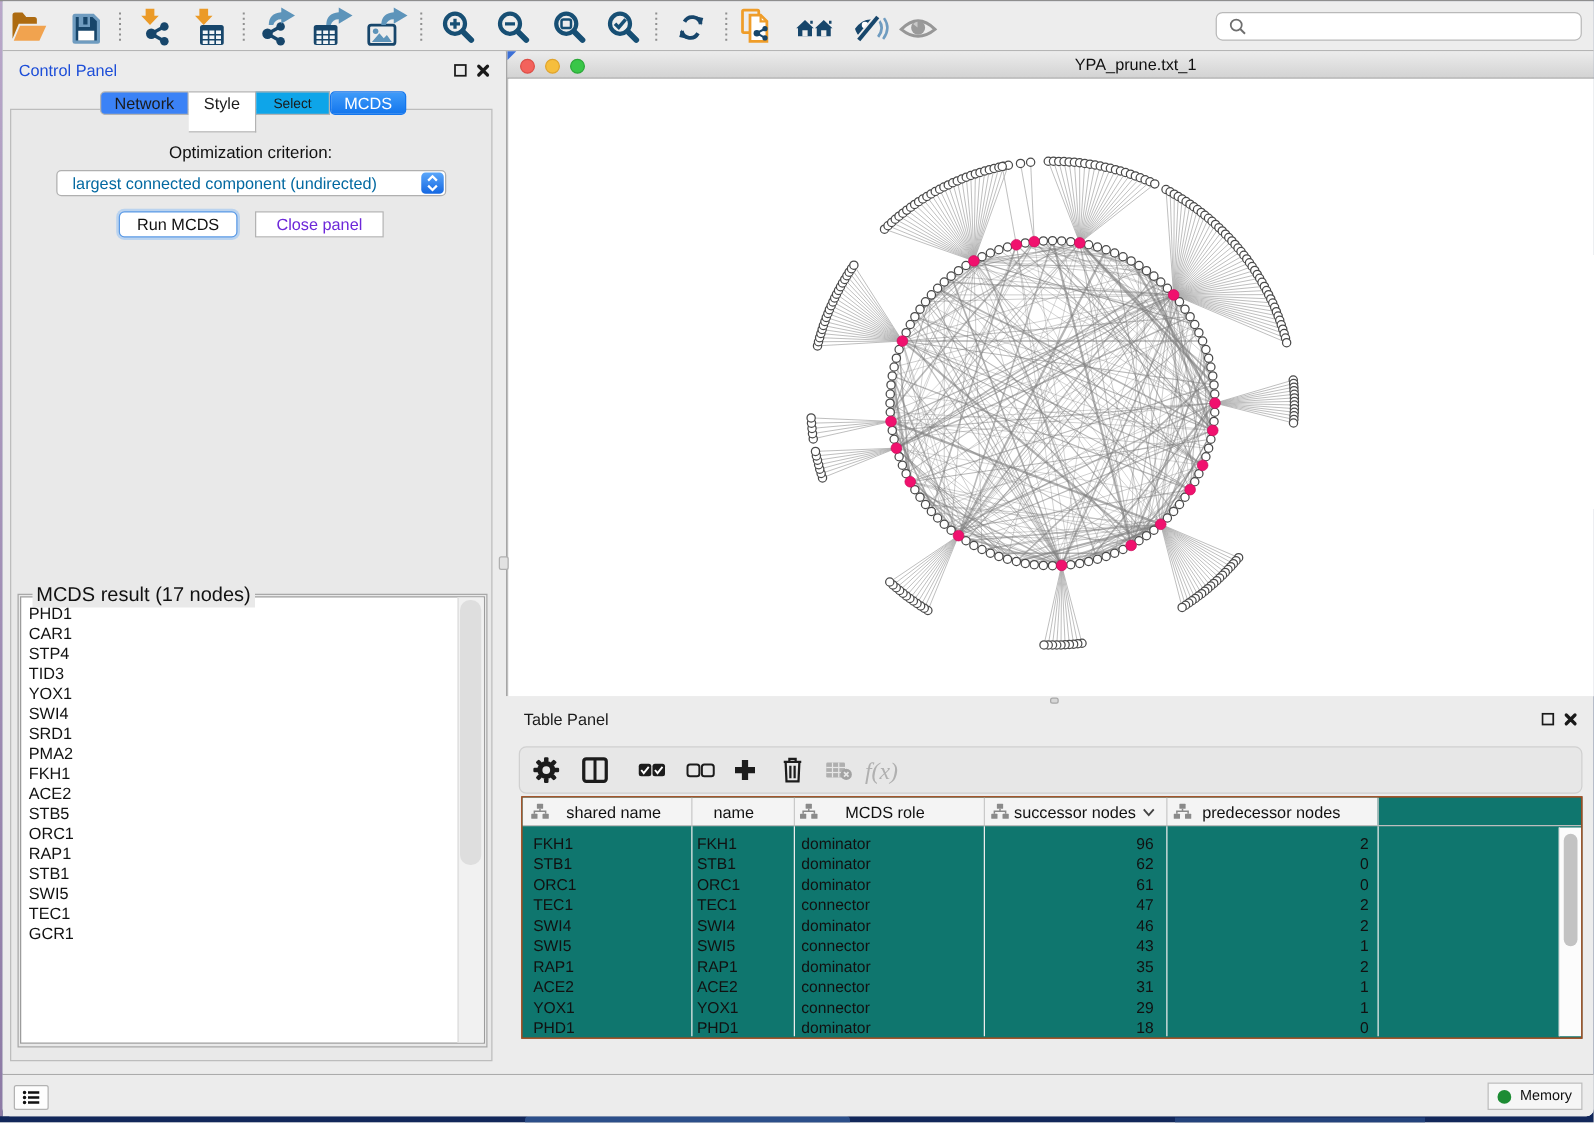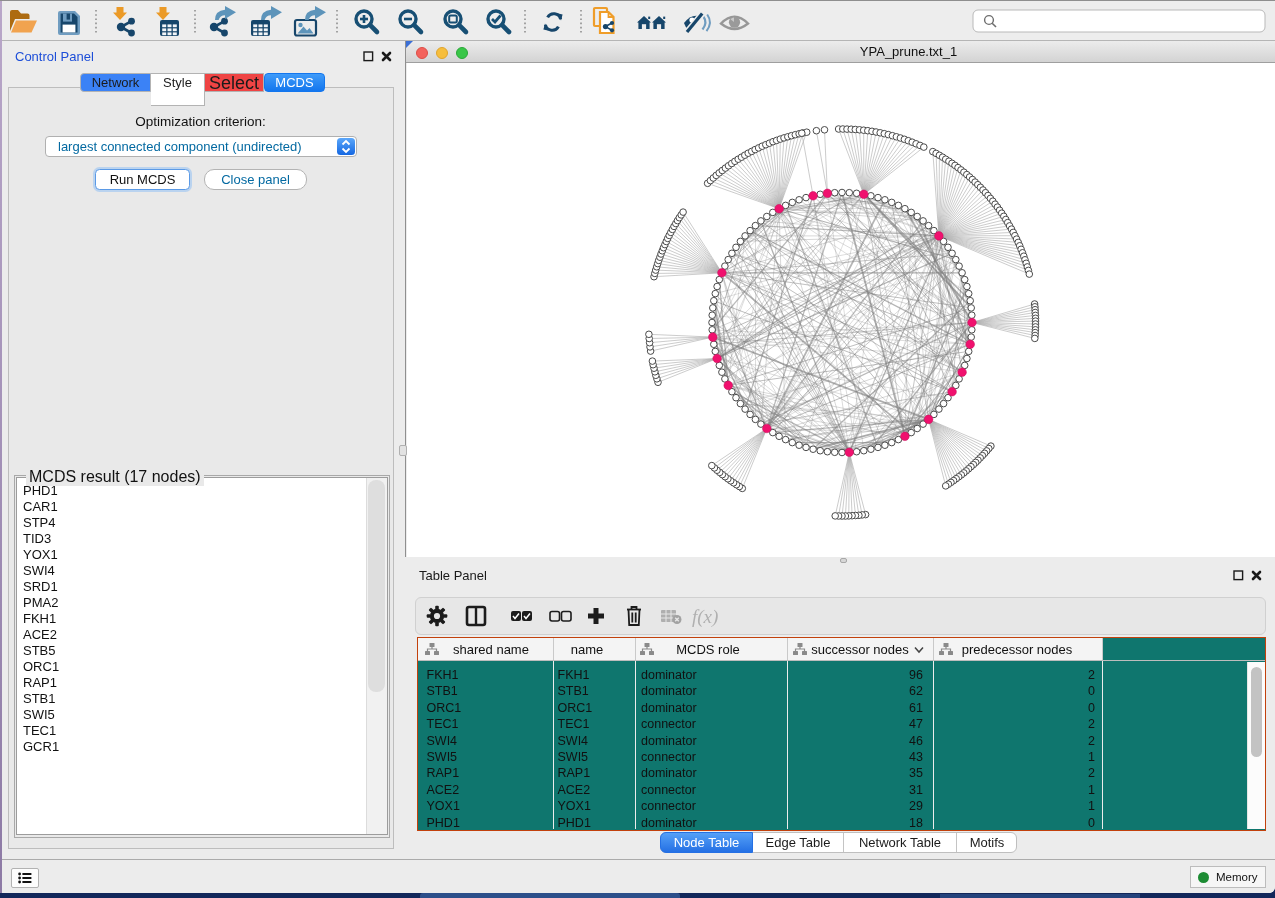--- a/index.html
+++ b/index.html
@@ -181,35 +181,35 @@
 <div class="abs" id="controlpanel" style="left:2px;top:41px;width:402px;height:818px;background:#ececec;z-index:5">
   <div class="abs" style="left:13px;top:8px;font-size:13px;color:#1d4ed8">Control Panel</div>
 <svg class="abs" style="left:361px;top:10px" width="32" height="12" viewBox="0 0 32 12">
 <rect x="1" y="1" width="8.6" height="8.6" fill="none" stroke="#1a1a1a" stroke-width="1.4"></rect>
 <path d="M20 2 L27 9 M27 2 L20 9" stroke="#1a1a1a" stroke-width="2.6" stroke-linecap="round"></path>
 </svg>
 <div class="abs" style="left:6px;top:46px;width:386px;height:762px;background:#e9e9e9;border:1px solid #bdbdbd"></div>
 
 <div class="abs" style="left:78px;top:32px;width:71px;height:19px;background:#3b82f6;border:1px solid #b3b3b3;border-radius:4px 0 0 4px;font-size:13px;text-align:center;line-height:18px;color:#1b1b1b">Network</div>
 <div class="abs" style="left:149px;top:32px;width:54px;height:33px;background:#fff;border:1px solid #b3b3b3;border-left:none;font-size:13px;text-align:center;line-height:18px;color:#1b1b1b">Style</div>
-<div class="abs" style="left:203px;top:32px;width:59px;height:19px;background:#ef4444;border:1px solid #b3b3b3;border-left:none;font-size:18px;text-align:center;line-height:18px;color:#1b1b1b">Select</div>
+<div class="abs" style="left:203px;top:32px;width:59px;height:19px;background:#0ea5e9;border:1px solid #b3b3b3;border-left:none;font-size:11px;text-align:center;line-height:18px;color:#1b1b1b">Select</div>
 <div class="abs" style="left:262px;top:32px;width:61px;height:19px;background:linear-gradient(180deg,#3f9bf9,#1376ee);border:1px solid #1376ee;border-radius:4px;font-size:13px;text-align:center;line-height:18px;color:#fff">MCDS</div>
 
 <div class="abs" style="left:0;top:73px;width:397px;text-align:center;font-size:13.5px;color:#111">Optimization criterion:</div>
 <div class="abs" style="left:43px;top:95px;width:312px;height:21px;background:#fff;border:1px solid #b0b0b0;border-radius:4px;font-size:13px;color:#0369a1;line-height:19px">
   <span style="position:absolute;left:12px;top:0">largest connected component (undirected)</span>
   <span style="position:absolute;right:1px;top:1px;width:18px;height:17px;border-radius:3.5px;background:linear-gradient(180deg,#5ba7fa,#1467e2)">
     <svg width="18" height="17" viewBox="0 0 18 17">
           <path d="M5.5 6.5 L9 3 L12.5 6.5" fill="none" stroke="#fff" stroke-width="1.8"></path>
           <path d="M5.5 10.5 L9 14 L12.5 10.5" fill="none" stroke="#fff" stroke-width="1.8"></path>
         </svg>
   </span>
 </div>
 <div class="abs" style="left:93px;top:128px;width:95px;height:21px;background:#fff;border:1.5px solid #5b9ae6;border-radius:4.5px;box-shadow:0 0 0 2px rgba(140,190,245,.5);font-size:13px;text-align:center;line-height:19px;color:#111">Run MCDS</div>
-<div class="abs" style="left:202px;top:128px;width:103px;height:21px;background:#fff;border:1px solid #b3b3b3;border-radius:10px;font-size:13px;text-align:center;line-height:19px;color:#0369a1">Close panel</div>
+<div class="abs" style="left:202px;top:128px;width:103px;height:21px;background:#fff;border:1px solid #b3b3b3;border-radius:0;font-size:13px;text-align:center;line-height:19px;color:#6d28d9">Close panel</div>
 
 <div class="abs" style="left:12px;top:434px;width:376px;height:363px;border:1px solid #a8a8a8"></div>
 <div class="abs" style="left:14px;top:436px;width:372px;height:358px;background:#fff;border:1px solid #9c9c9c"></div>
 <div class="abs" style="left:24px;top:427px;font-size:16px;color:#111;background:#e9e9e9;padding:0 3px">MCDS result (17 nodes)</div>
 <div class="abs" style="left:364px;top:437px;width:21px;height:356px;background:#f1f1f1;border-left:1px solid #dcdcdc"></div>
 <div class="abs" style="left:366px;top:439px;width:17px;height:212px;background:#dedede;border-radius:8px"></div>
 <div class="abs" style="left:21px;top:442px;font-size:13px;line-height:16px;color:#111">PHD1<br>CAR1<br>STP4<br>TID3<br>YOX1<br>SWI4<br>SRD1<br>PMA2<br>FKH1<br>ACE2<br>STB5<br>ORC1<br>RAP1<br>STB1<br>SWI5<br>TEC1<br>GCR1</div>
 
 </div>
 
@@ -1199,26 +1199,20 @@
       <text x="505" y="188.6">18</text>
           <text x="677" y="188.6">0</text>
     </g>
     <rect x="829" y="24" width="18" height="167" fill="#fcfcfc"></rect>
     <rect x="833" y="29" width="11" height="90" rx="5.5" fill="#c3c3c3"></rect>
     <line x1="829.5" y1="24" x2="829.5" y2="191" stroke="#e6e6e6"></line>
 
   </svg>
 </div>
 
-<div class="abs" style="left:256px;top:275px;width:357px;height:21px;background:#fff;border:1px solid #bfbfbf;border-radius:6px;font-size:13px;color:#1b1b1b">
-  <div class="abs" style="left:-1px;top:-1px;width:93px;height:21px;background:linear-gradient(180deg,#55a0f7,#2470e4);border:1px solid #2470e4;border-radius:6px 0 0 6px;color:#fff;text-align:center;line-height:20px">Node Table</div>
-  <div class="abs" style="left:92px;top:0;width:91px;height:19px;border-right:1px solid #c4c4c4;text-align:center;line-height:19px">Edge Table</div>
-  <div class="abs" style="left:183px;top:0;width:113px;height:19px;border-right:1px solid #c4c4c4;text-align:center;line-height:19px">Network Table</div>
-  <div class="abs" style="left:296px;top:0;width:60px;height:19px;text-align:center;line-height:19px">Motifs</div>
-</div>
 
 </div>
 
 <div class="abs" style="left:399px;top:445px;width:8px;height:11px;background:#e2e2e2;border:1px solid #b0b0b0;border-radius:2px;z-index:7"></div>
 
 <div class="abs" style="left:2px;top:859px;width:1273px;height:34px;background:#ececec;border-top:1px solid #ababab;border-radius:0 0 6px 6px;z-index:6">
   <div class="abs" style="left:9px;top:8px;width:28px;height:20px;background:#fdfdfd;border:1px solid #b2b2b2;border-radius:2px">
     <svg width="14" height="12" style="position:absolute;left:6px;top:3px" viewBox="0 0 14 12">
       <circle cx="1.6" cy="2" r="1.4" fill="#111"></circle>
         <circle cx="1.6" cy="6" r="1.4" fill="#111"></circle>

